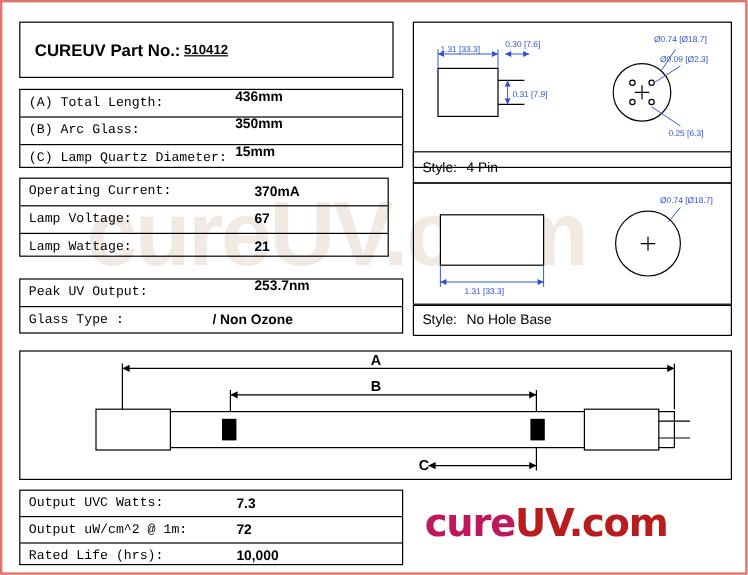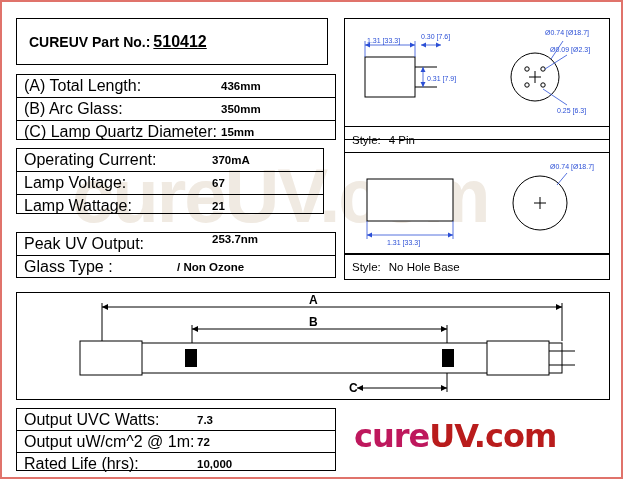--- a/index.html
+++ b/index.html
@@ -24,34 +24,34 @@
     font-weight:bold;
     color:#f0eae2;
     letter-spacing:-2px;
     white-space:nowrap;
     z-index:0;
     pointer-events:none;
   }
   
   .box{position:absolute;border:1px solid #000;box-sizing:border-box;background:transparent;}
   .row{display:flex;align-items:center;height:100%;box-sizing:border-box;}
-  .lbl{font-size:16px;padding-left:7px;}
+  .lbl{font-size:11px;padding-left:7px;font-family:Liberation Mono, monospace;}
   .val{font-size:11.5px;font-weight:bold;}
 
   
   #partno{left:14px;top:16px;width:312px;height:47px;}
   #partno .inner{display:flex;align-items:center;height:100%;padding-left:12px;}
   #partno .t{font-size:14px;font-weight:bold;}
-  #partno .num{font-size:16px;font-weight:bold;text-decoration:underline;margin-left:3px;}
+  #partno .num{font-size:11px;font-weight:bold;text-decoration:underline;margin-left:3px;}
 
   
   #spec1{left:14px;top:72px;width:320px;height:66px;}
   #spec1 .line{height:22px;position:relative;}
   #spec1 .line + .line{border-top:1px solid #000;}
-  #spec1 .v{position:absolute;left:204px;top:0;height:100%;display:flex;align-items:center;}
+  #spec1 .v{position:absolute;left:179px;top:0;height:100%;display:flex;}
 
   
   #spec2{left:14px;top:146px;width:308px;height:66px;}
   #spec2 .line{height:22px;position:relative;}
   #spec2 .line + .line{border-top:1px solid #000;}
   #spec2 .v{position:absolute;left:195px;top:0;height:100%;display:flex;align-items:center;}
 
   
   #spec3{left:14px;top:230px;width:320px;height:46px;}
   #spec3 .line{height:22px;position:relative;}

